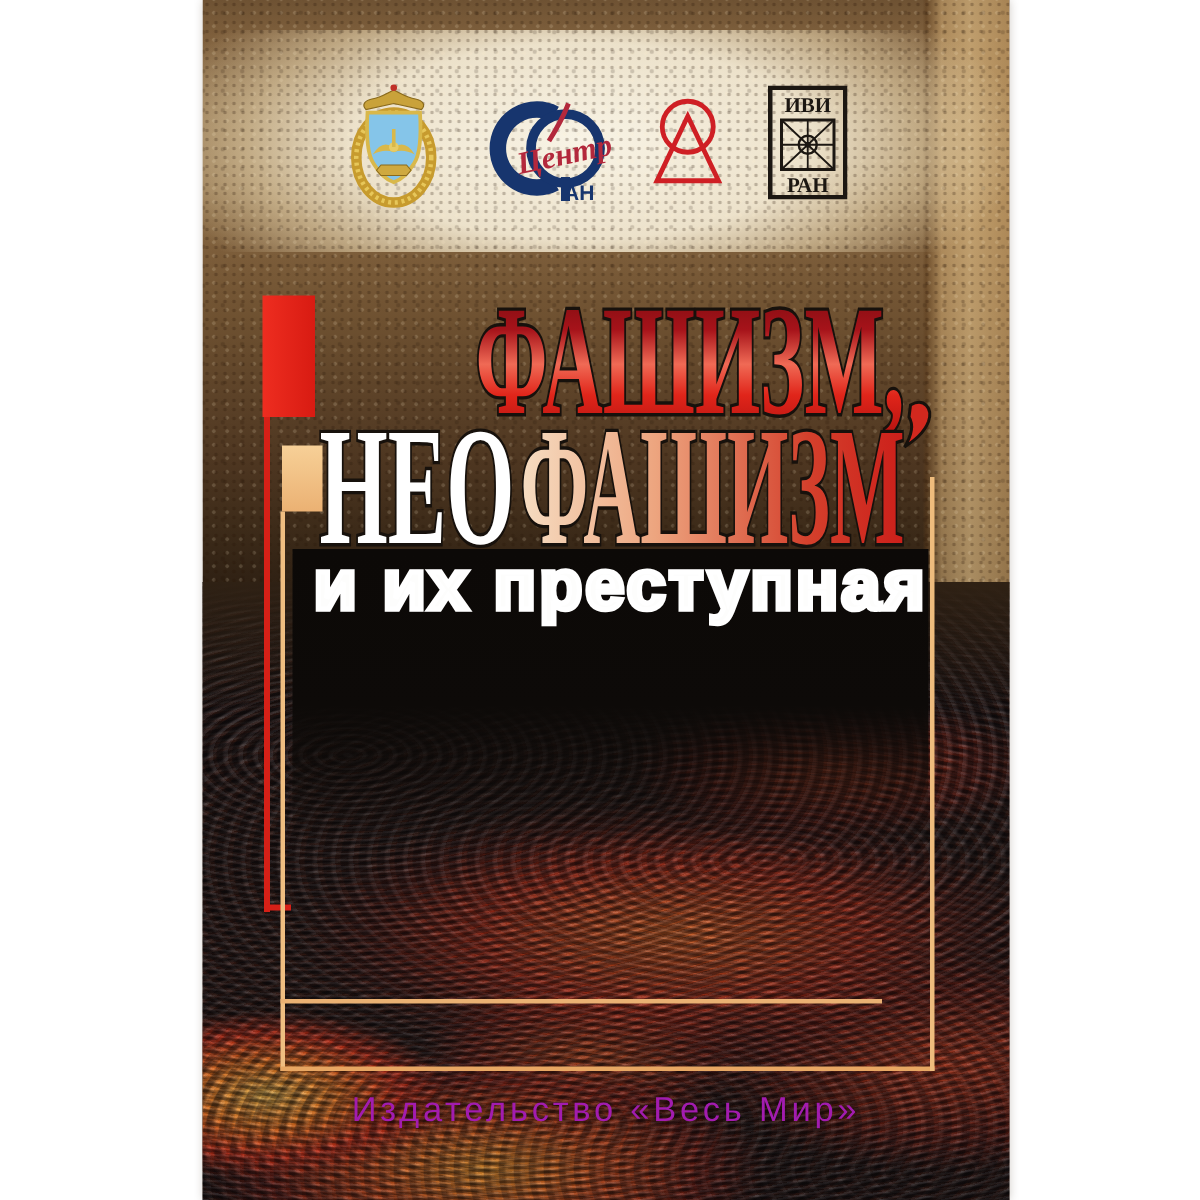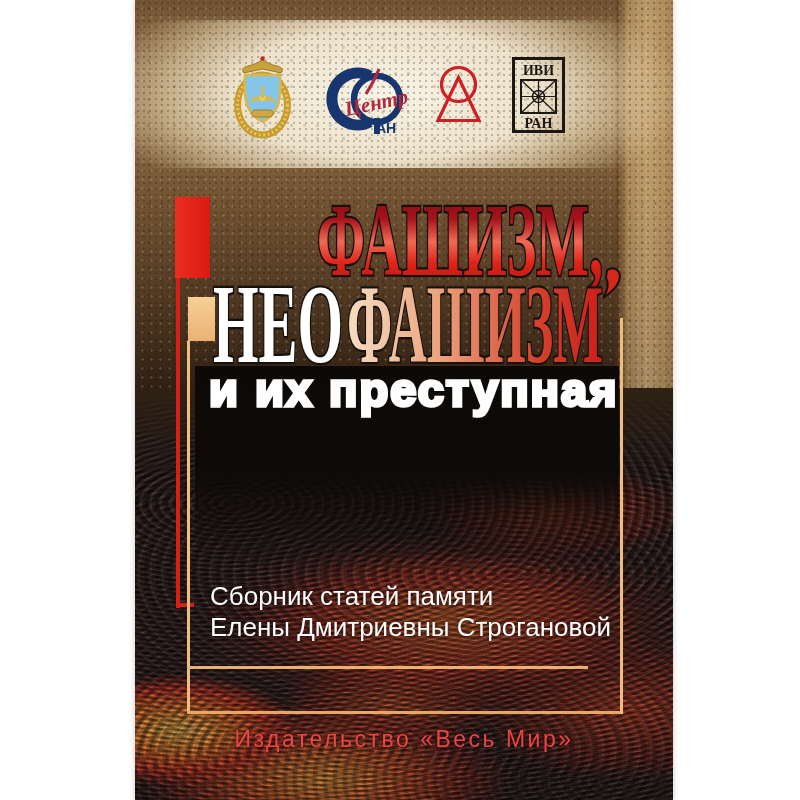--- a/index.html
+++ b/index.html
@@ -53,21 +53,21 @@
   .tan-line-right{position:absolute;left:485px;top:318px;width:3px;height:396px;background:#eebc7d;}
   
   .logo{position:absolute;}
   
   .title-svg{position:absolute;left:0;top:0;width:538px;height:560px;}
   .subtitle{position:absolute;left:74px;top:372px;color:#fdfdfc;font-weight:bold;
       font-size:47px;line-height:36px;letter-spacing:2px;-webkit-text-stroke:3.5px #ffffff;
       font-family:"Liberation Sans",sans-serif;white-space:nowrap;}
   .memorial{position:absolute;left:75px;top:581px;color:#ffffff;font-size:26px;line-height:31px;
       text-shadow:0 0 4px rgba(0,0,0,.5);white-space:nowrap;}
-  .publisher{position:absolute;left:0;top:726px;width:100%;text-align:center;color:#ef4444;
+  .publisher{position:absolute;left:0;top:726px;width:100%;text-align:center;color:#a21caf;
       font-size:23px;letter-spacing:2.5px;text-shadow:0 0 4px rgba(0,0,0,.55);white-space:nowrap;}
 </style>
 </head>
 <body>
 
 <div class="page">
   <div class="cover">
 
     <div class="bg-base"></div>
     <div class="band-right"></div>
@@ -141,21 +141,17 @@
       <text x="182" y="275" textLength="286" lengthAdjust="spacingAndGlyphs" font-family="Liberation Serif, serif" font-weight="bold" font-size="104" fill="url(#gRed)" stroke="#17110c" stroke-width="4.5" paint-order="stroke">ФАШИЗМ,</text>
       <text x="78" y="362" textLength="130" lengthAdjust="spacingAndGlyphs" font-family="Liberation Serif, serif" font-weight="bold" font-size="112" fill="#ffffff" stroke="#17110c" stroke-width="4.5" paint-order="stroke">НЕО</text>
       <text x="212" y="362" textLength="256" lengthAdjust="spacingAndGlyphs" font-family="Liberation Serif, serif" font-weight="bold" font-size="112" fill="url(#gCream)" stroke="#17110c" stroke-width="4.5" paint-order="stroke">ФАШИЗМ</text>
       <path d="M472 270 C481 265 487 272 484 281 C481 289 474 294 468 298 C473 290 474 283 471 278 Z" fill="#d2281e" stroke="#17110c" stroke-width="2"></path>
     </svg>
 
     <div class="subtitle">
       <div>и их преступная</div>
     </div>
 
-    <div class="memorial">
-      <div>Сборник статей памяти</div>
-      <div>Елены Дмитриевны Строгановой</div>
-    </div>
 
     <div class="publisher">Издательство «Весь Мир»</div>
 
   </div>
 </div>
 
 </body></html>

